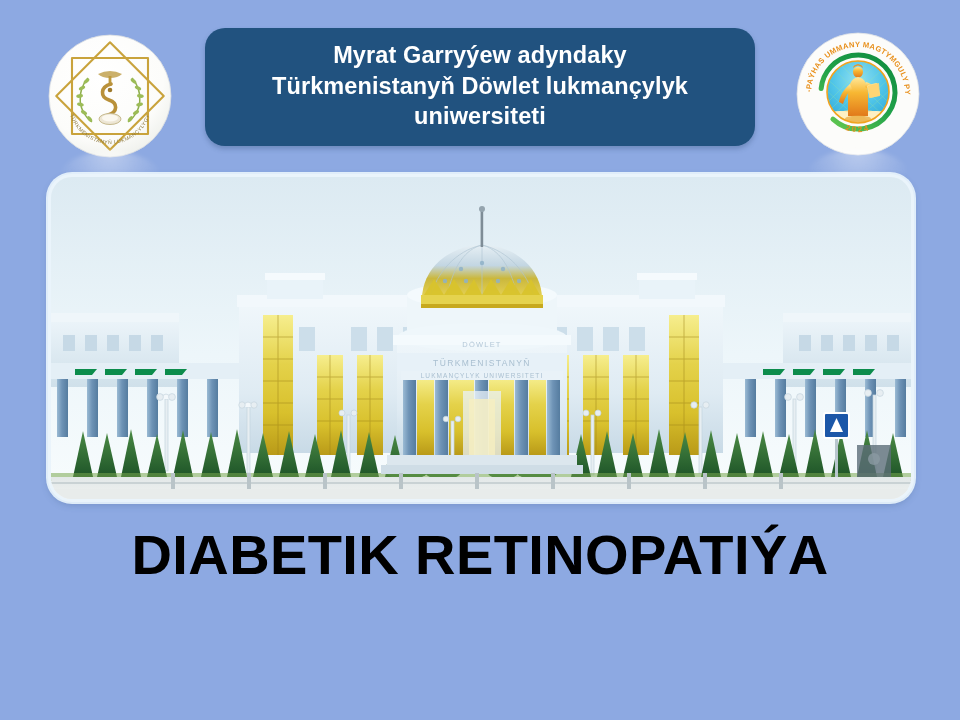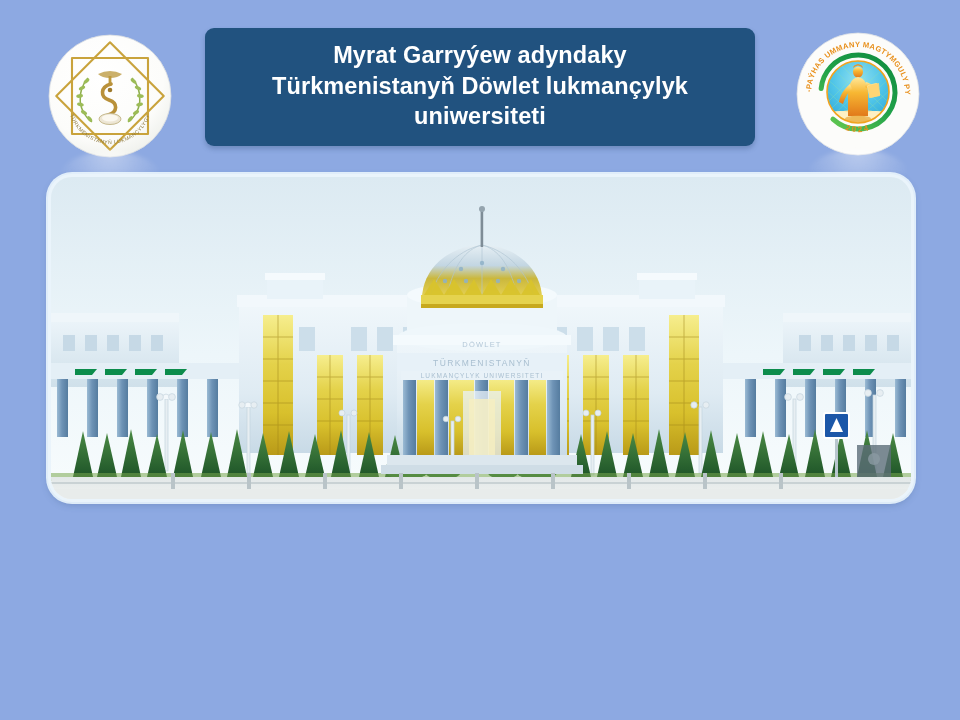--- a/index.html
+++ b/index.html
@@ -23,21 +23,21 @@
   }
 
   
   #title-banner {
     position: absolute;
     left: 205px;
     top: 28px;
     width: 550px;
     height: 118px;
     background: #21527F;
-    border-radius: 9px;
+    border-radius: 20px;
     box-shadow: 0 3px 5px rgba(40,70,110,0.30);
     display: flex;
     align-items: center;
     justify-content: center;
     box-sizing: border-box;
     padding: 2px 14px 4px 14px;
   }
   #title-banner-text {
     color: #FFFFFF;
     font-family: "Liberation Sans", sans-serif;
@@ -558,14 +558,15 @@
             <rect x="500" y="296" width="4" height="16"></rect>
           <rect x="576" y="296" width="4" height="16"></rect>
             <rect x="652" y="296" width="4" height="16"></rect>
           <rect x="728" y="296" width="4" height="16"></rect>
         </g>
         <rect x="0" y="312" width="860" height="10" fill="#E8ECEB"></rect>
       </svg>
     </div>
   </div>
 
+  <div id="main-title">DIABETIK RETINOPATIÝA</div>
 
 </div>
 
 </body></html>

